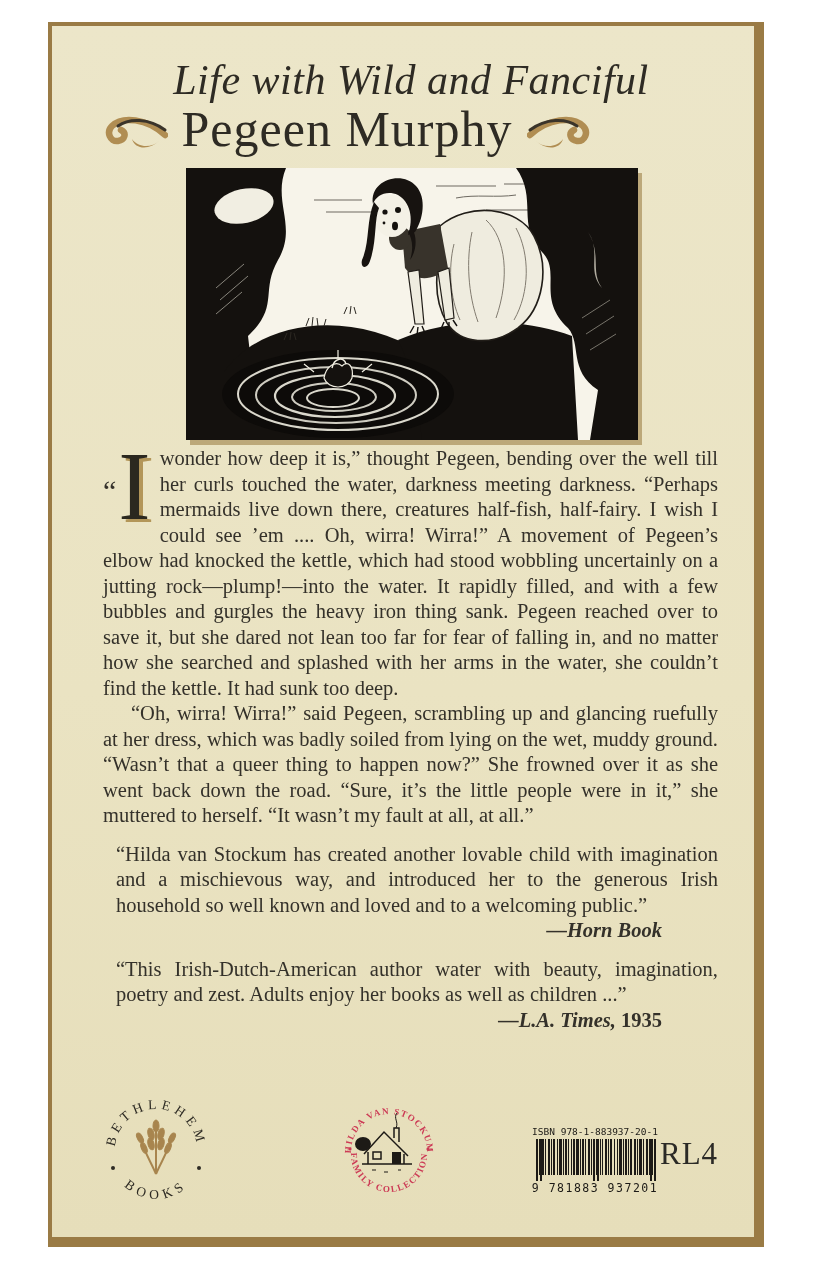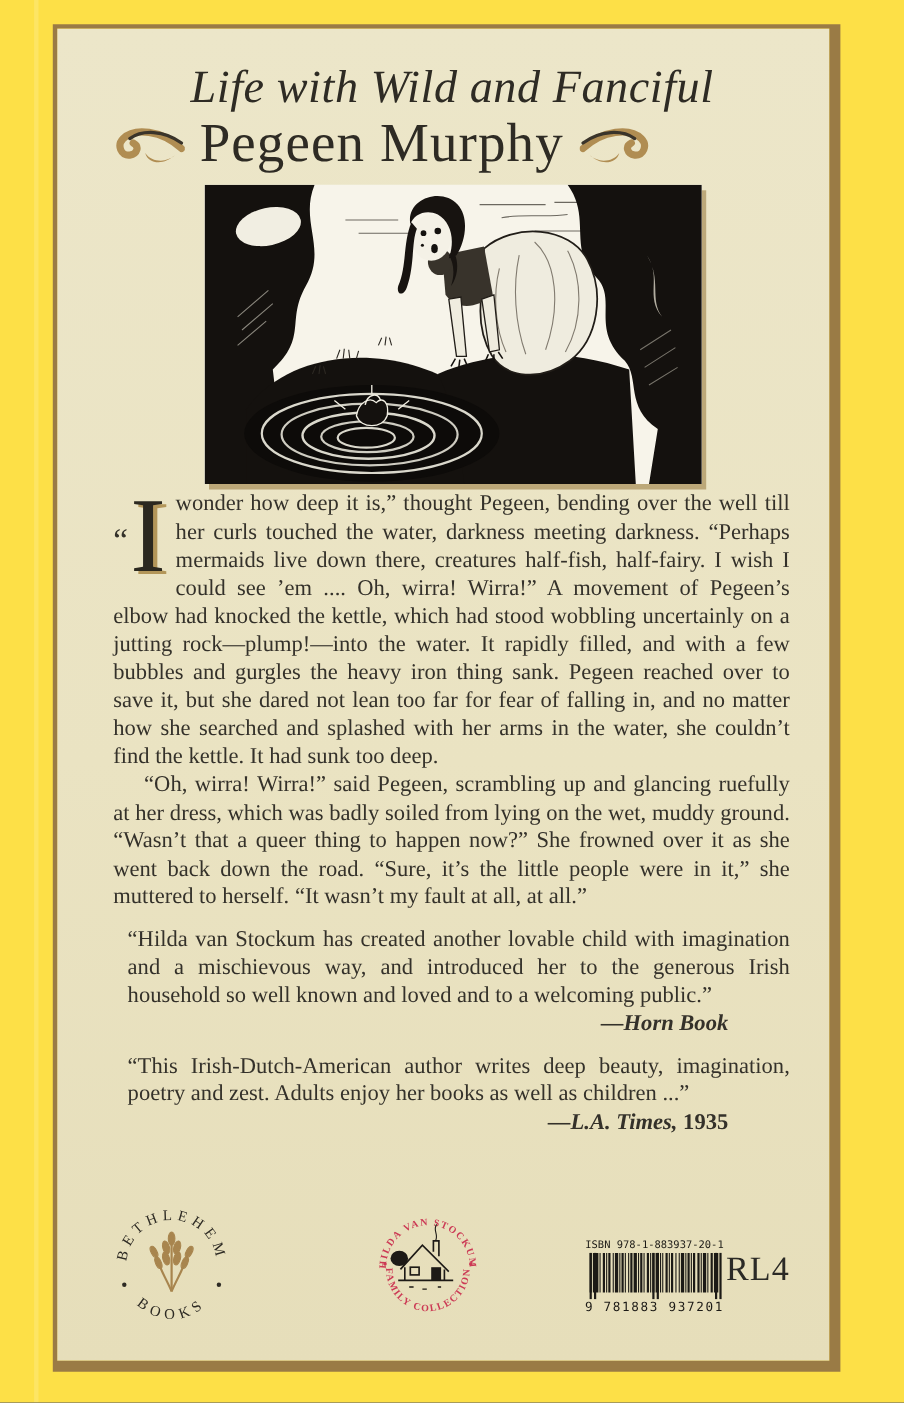--- a/index.html
+++ b/index.html
@@ -1,18 +1,18 @@
 <!DOCTYPE html>
 <html><head>
 <meta charset="utf-8">
 <style>
   html,body{margin:0;padding:0;background:#666;}
   .page{
     position:relative;width:822px;height:1275px;margin:0 auto;
-    background:#fde047;overflow:hidden;
+    background:#ffffff;overflow:hidden;
     font-family:"Liberation Serif", serif;color:#2f2c25;
   }
   .page::before{ 
     content:"";position:absolute;left:31px;top:0;width:4px;height:100%;
     background:rgba(255,255,255,.16);z-index:3;
   }
   .frame{
     position:absolute;left:48px;top:22px;width:716px;height:1225px;
     box-sizing:border-box;border:4px solid #9a7b45;
     border-right-width:10px;border-bottom-width:10px;
@@ -181,21 +181,21 @@
 
     <div class="body-block">
       <p>
         <span class="dropwrap"><span class="openq">“</span><span class="dropcap">I</span></span><span>wonder how deep it is,” thought Pegeen, bending over the well till her curls touched the water, darkness meeting darkness. “Perhaps mermaids live down there, creatures half-fish, half-fairy. I wish I could see ’em .... Oh, wirra! Wirra!” A movement of Pegeen’s elbow had knocked the kettle, which had stood wobbling uncertainly on a jutting rock—plump!—into the water. It rapidly filled, and with a few bubbles and gurgles the heavy iron thing sank. Pegeen reached over to save it, but she dared not lean too far for fear of falling in, and no matter how she searched and splashed with her arms in the water, she couldn’t find the kettle. It had sunk too deep.</span>
       </p>
       <p class="para2">“Oh, wirra! Wirra!” said Pegeen, scrambling up and glancing ruefully at her dress, which was badly soiled from lying on the wet, muddy ground. “Wasn’t that a queer thing to happen now?” She frowned over it as she went back down the road. “Sure, it’s the little people were in it,” she muttered to herself. “It wasn’t my fault at all, at all.”</p>
 
       <p class="review">“Hilda van Stockum has created another lovable child with imagination and a mischievous way, and introduced her to the generous Irish household so well known and loved and to a welcoming public.”</p>
       <p class="attrib"><span>—Horn Book</span></p>
 
-      <p class="review">“This Irish-Dutch-American author writes deep beauty, imagination, poetry and zest. Adults enjoy her books as well as children ...”</p>
+      <p class="review">“This Irish-Dutch-American author water with beauty, imagination, poetry and zest. Adults enjoy her books as well as children ...”</p>
       <p class="attrib"><span>—L.A. Times,</span><span class="year"> 1935</span></p>
     </div>
 
 
     <div class="logo-bb">
       <svg viewBox="0 0 112 118">
         <defs>
           <path id="bb-top" d="M 15,60 A 41,41 0 1 1 97,60" fill="none"></path>
           <path id="bb-bot" d="M 11,64 A 45,45 0 0 0 101,64" fill="none"></path>
         </defs>

